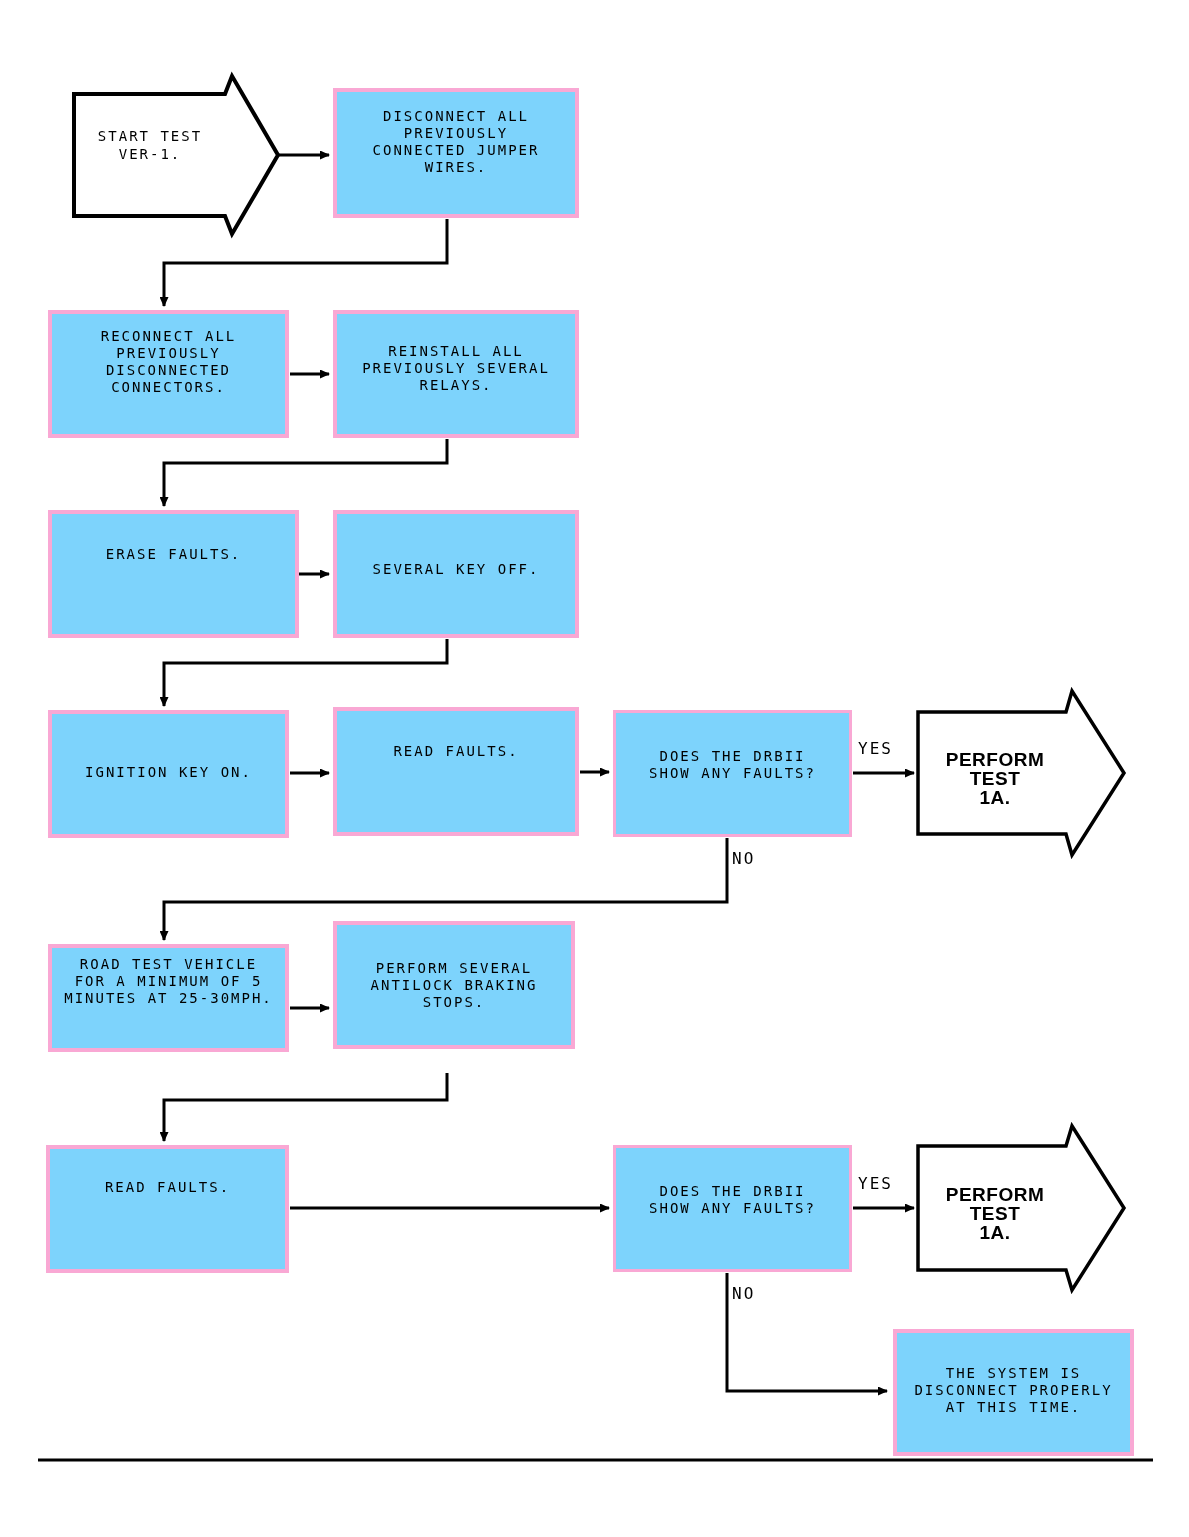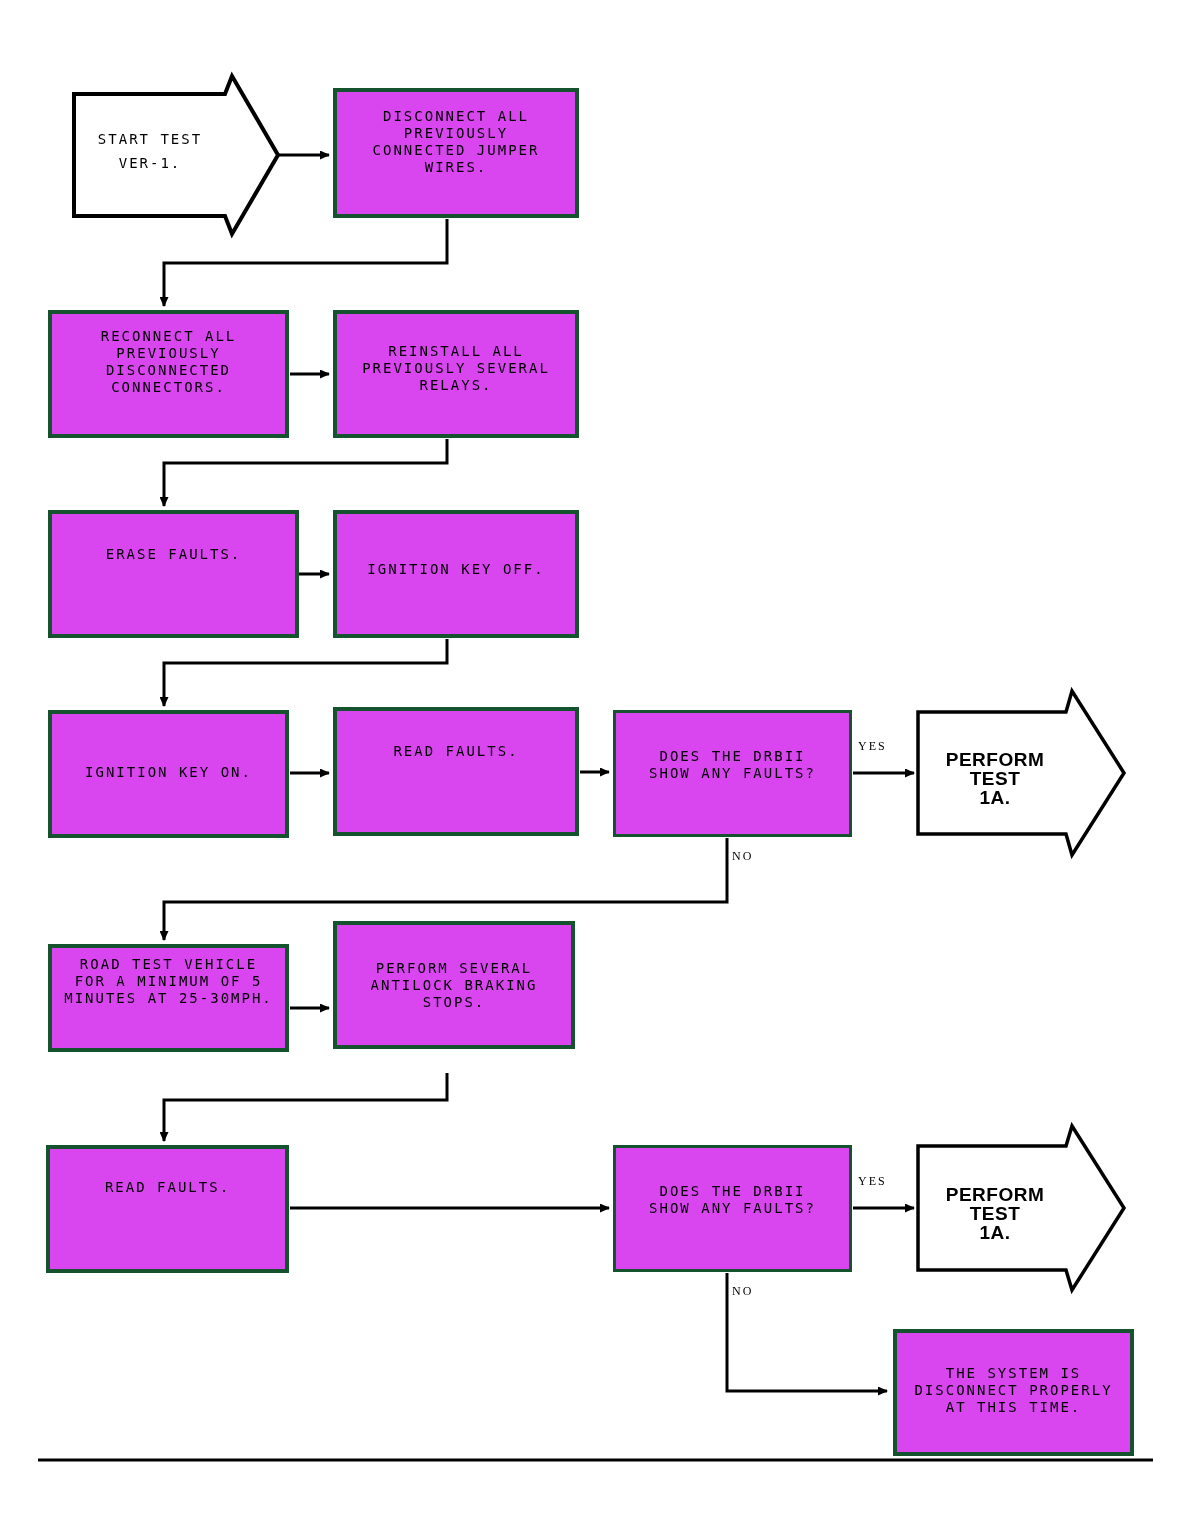--- a/index.html
+++ b/index.html
@@ -13,53 +13,52 @@
     overflow: hidden;
   }
   .layer-svg {
     position: absolute;
     left: 0; top: 0;
     width: 1189px; height: 1537px;
   }
   .node {
     position: absolute;
     box-sizing: border-box;
-    background: #d946ef;
-    border: 4px solid #14532d;
+    background: #7dd3fc;
+    border: 4px solid #f9a8d4;
     display: flex;
     align-items: center;
     justify-content: center;
     text-align: center;
     font-size: 14px;
     line-height: 17px;
     letter-spacing: 2px;
     white-space: pre-line;
   }
   .node.decision { border-width: 3px; }
   .shape-label {
     position: absolute;
     text-align: center;
     font-size: 14px;
-    line-height: 24px;
+    line-height: 18px;
     letter-spacing: 2px;
     white-space: pre-line;
   }
   .shape-label.exit-label {
     font-family: "Liberation Sans", sans-serif;
     font-size: 19px;
     line-height: 19px;
     letter-spacing: 0.5px;
     font-weight: bold;
   }
   .edge-label {
     position: absolute;
-    font-size: 12px;
+    font-size: 16px;
     letter-spacing: 2px;
     white-space: nowrap;
-    font-family: Liberation Serif, serif;
   }
 </style>
 </head>
 <body>
 
 <div class="page">
 
   <svg class="layer-svg" viewBox="0 0 1189 1537">
     <defs>
       <marker id="ah" markerWidth="11" markerHeight="9" refX="9" refY="4.5" orient="auto" markerUnits="userSpaceOnUse">
@@ -108,21 +107,21 @@
 PREVIOUSLY
 DISCONNECTED
 CONNECTORS.</div>
 
   <div class="node" style="left:333px; top:310px; width:246px; height:128px; padding-bottom:12px;">REINSTALL ALL
 PREVIOUSLY SEVERAL
 RELAYS.</div>
 
   <div class="node" style="left:48px; top:510px; width:251px; height:128px; padding-bottom:40px;">ERASE FAULTS.</div>
 
-  <div class="node" style="left:333px; top:510px; width:246px; height:128px; padding-bottom:10px;">IGNITION KEY OFF.</div>
+  <div class="node" style="left:333px; top:510px; width:246px; height:128px; padding-bottom:10px;">SEVERAL KEY OFF.</div>
 
   <div class="node" style="left:48px; top:710px; width:241px; height:128px; padding-bottom:4px;">IGNITION KEY ON.</div>
 
   <div class="node" style="left:333px; top:707px; width:246px; height:129px; padding-bottom:40px;">READ FAULTS.</div>
 
   <div class="node decision" style="left:613px; top:710px; width:239px; height:127px; padding-bottom:18px;">DOES THE DRBII
 SHOW ANY FAULTS?</div>
 
   <div class="node" style="left:48px; top:944px; width:241px; height:108px; padding-bottom:34px;">ROAD TEST VEHICLE
 FOR A MINIMUM OF 5

